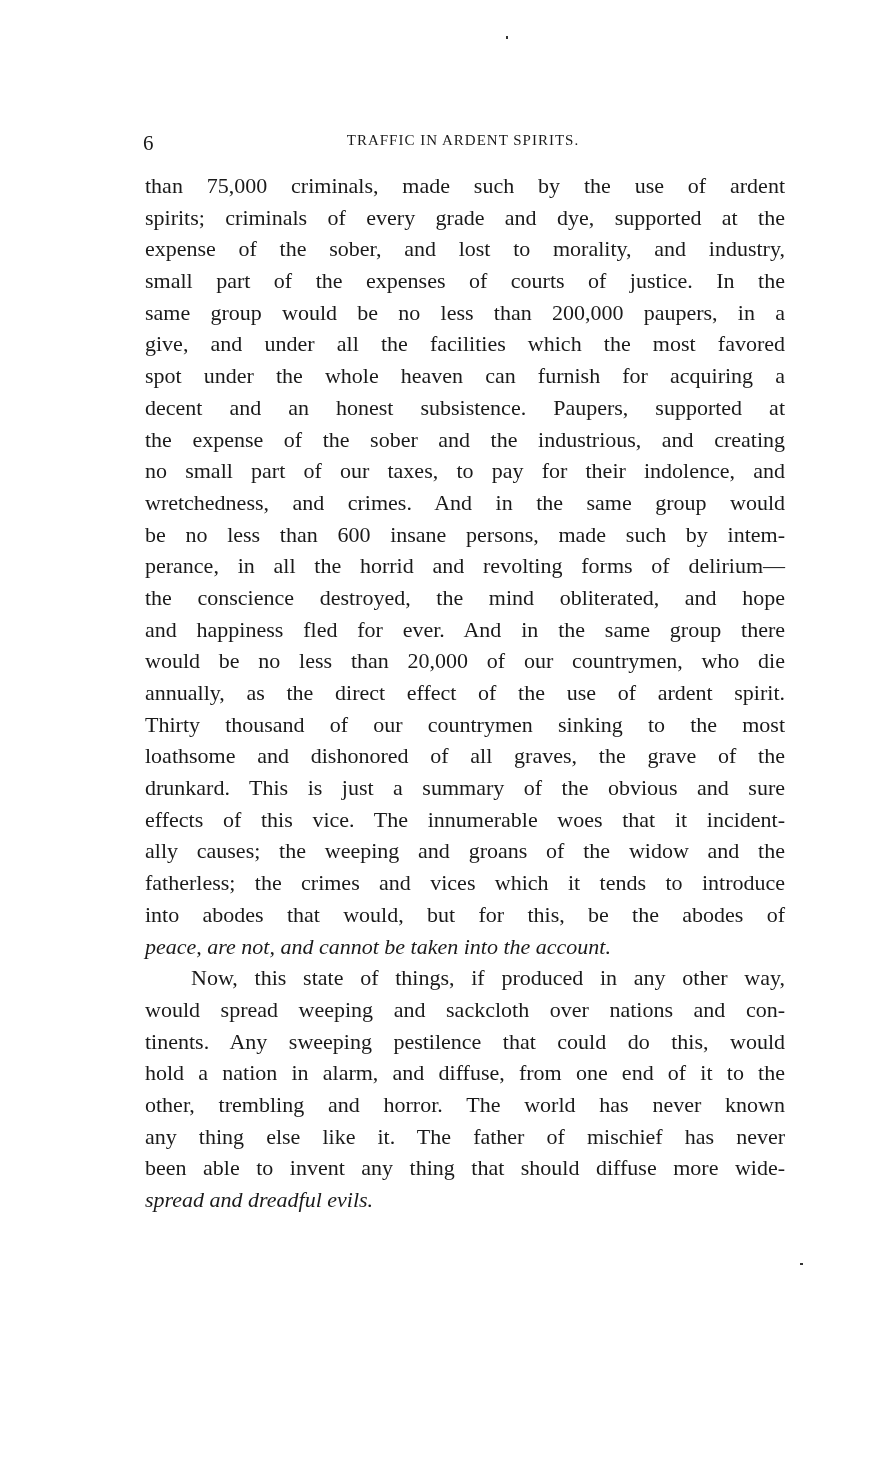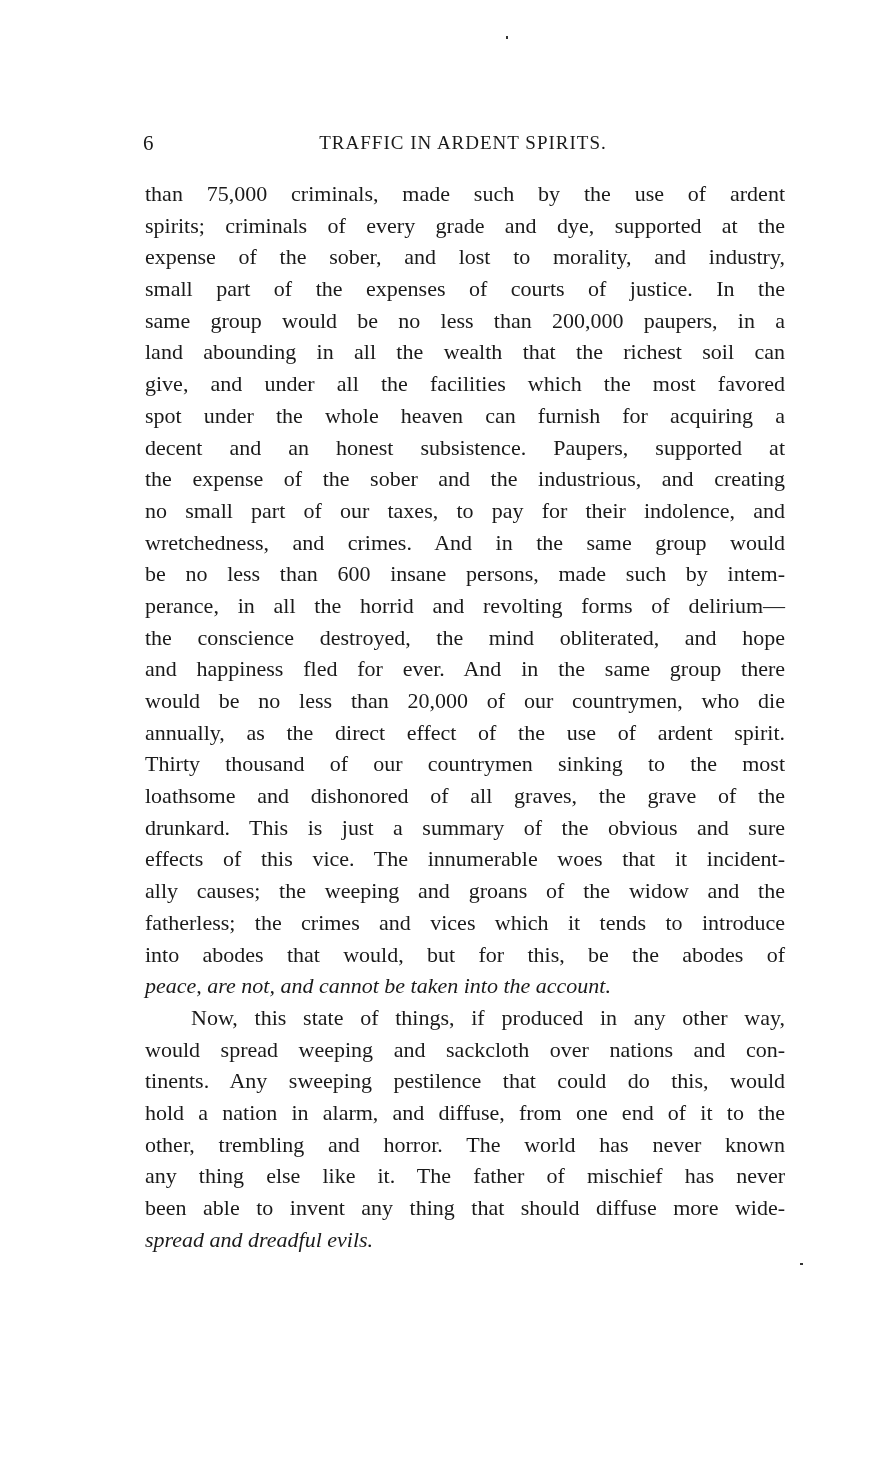--- a/index.html
+++ b/index.html
@@ -7,23 +7,23 @@
   .page {
     position: absolute; left: 0; top: 0; width: 888px; height: 1475px; background: #fff;
     font-family: "Liberation Serif", "DejaVu Serif", serif; color: #1a1a1a;
   }
   .speck { position: absolute; width: 2px; height: 3px; background: #333; }
   .header {
     position: absolute; left: 143px; top: 131px; width: 640px; height: 24px;
     font-size: 17px;
   }
   .page-num { position: absolute; left: 0; top: 0; font-size: 21px; }
-  .running-title { position: absolute; left: 0; width: 640px; top: 1px; text-align: center; letter-spacing: 1px; font-size: 19px; }
+  .running-title { position: absolute; left: 0; width: 640px; top: 1px; text-align: center; letter-spacing: 1px; font-size: 15px; }
   .body-text {
-    position: absolute; left: 145px; top: 178px; width: 640px;
+    position: absolute; left: 145px; top: 170px; width: 640px;
     font-size: 22px; line-height: 31.7px;
   }
   .line { display: block; text-align: justify; text-align-last: justify; white-space: nowrap; height: 31.7px; }
   .line.last { text-align-last: left; font-style: italic; }
   .line.indent { padding-left: 46px; }
   .para { margin: 0; }
 </style>
 </head>
 <body>
 
@@ -36,21 +36,20 @@
     <span class="running-title">TRAFFIC IN ARDENT SPIRITS.</span>
   </div>
 
   <div class="body-text">
     <div class="para">
       <span class="line">than 75,000 criminals, made such by the use of ardent</span>
       <span class="line">spirits; criminals of every grade and dye, supported at the</span>
       <span class="line">expense of the sober, and lost to morality, and industry,</span>
       <span class="line">small part of the expenses of courts of justice.  In the</span>
       <span class="line">same group would be no less than 200,000 paupers, in a</span>
-      <span class="line">land abounding in all the wealth that the richest soil can</span>
       <span class="line">give, and under all the facilities which the most favored</span>
       <span class="line">spot under the whole heaven can furnish for acquiring a</span>
       <span class="line">decent and an honest subsistence.  Paupers, supported at</span>
       <span class="line">the expense of the sober and the industrious, and creating</span>
       <span class="line">no small part of our taxes, to pay for their indolence, and</span>
       <span class="line">wretchedness, and crimes.  And in the same group would</span>
       <span class="line">be no less than 600 insane persons, made such by intem-</span>
       <span class="line">perance, in all the horrid and revolting forms of delirium—</span>
       <span class="line">the conscience destroyed, the mind obliterated, and hope</span>
       <span class="line">and happiness fled for ever.  And in the same group there</span>

